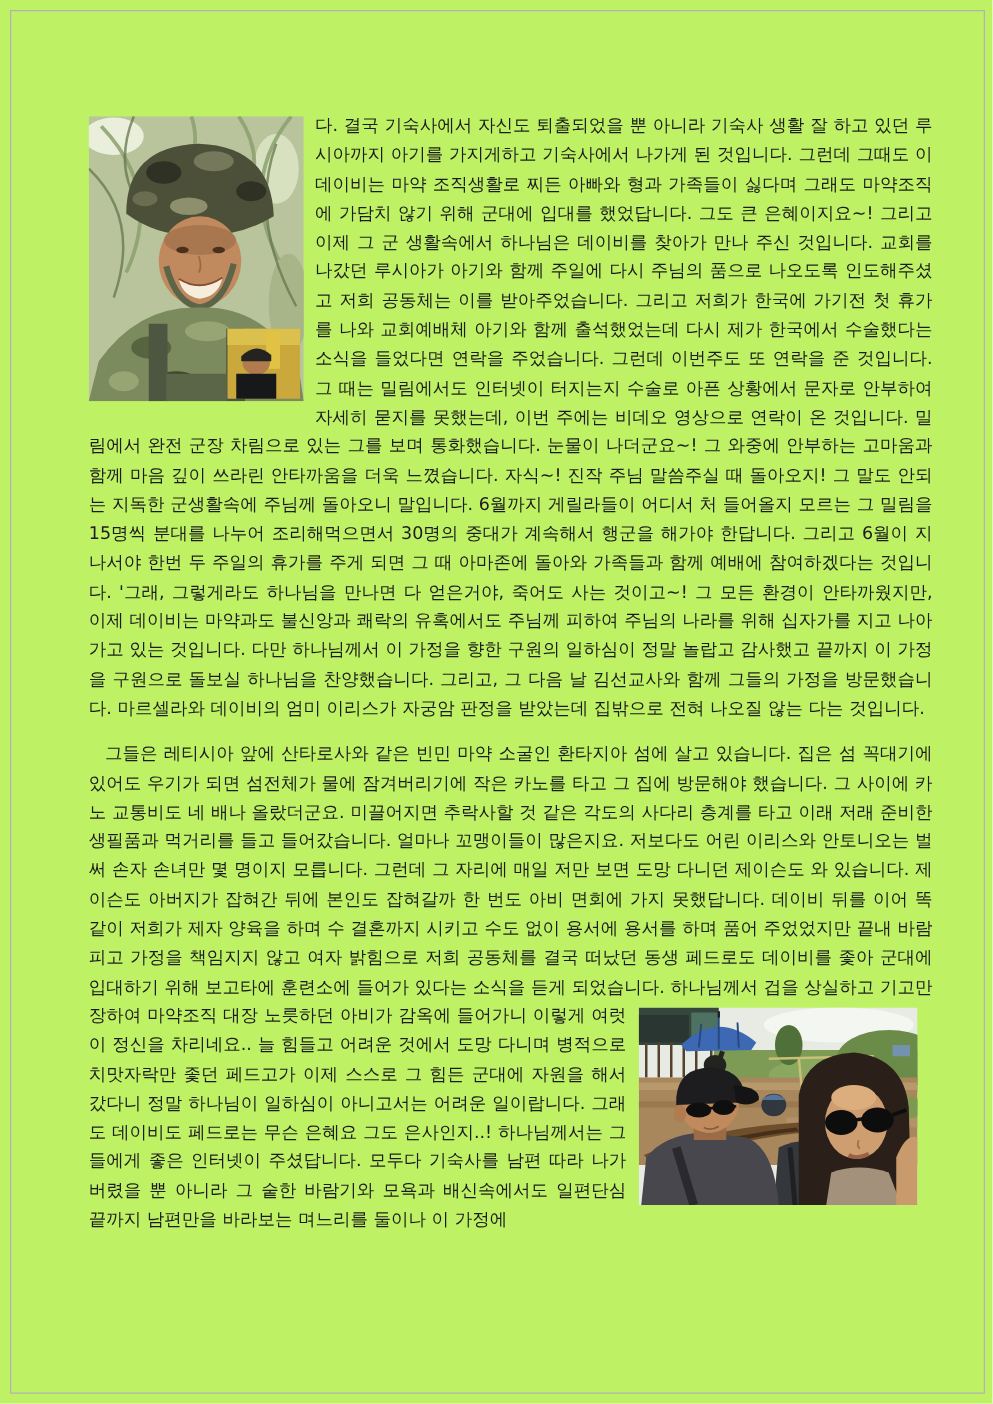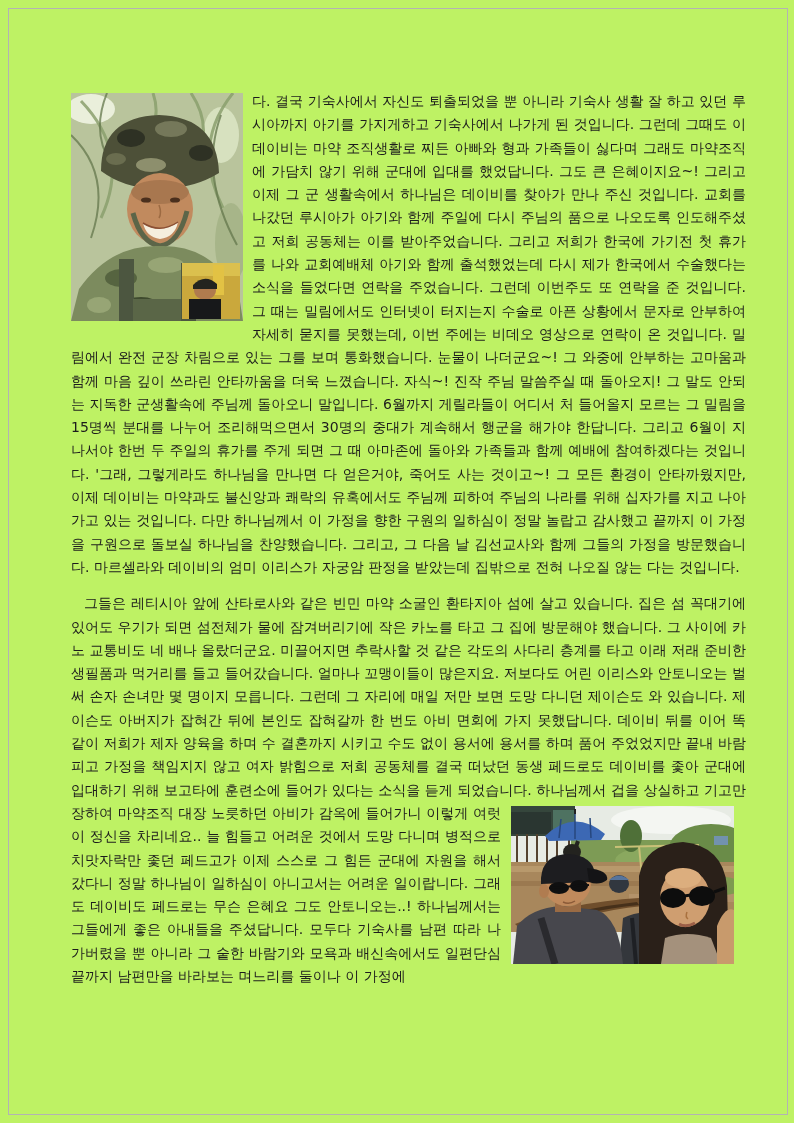--- a/index.html
+++ b/index.html
@@ -177,16 +177,16 @@
           <ellipse cx="172" cy="72" rx="18" ry="10" fill="#dcae7e"></ellipse>
           <ellipse cx="162" cy="92" rx="13" ry="10" fill="#0d0d0d"></ellipse>
           <ellipse cx="191" cy="90" rx="13" ry="10" fill="#0d0d0d"></ellipse>
           <path d="M173,90 L180,89" stroke="#0d0d0d" stroke-width="3"></path>
           <path d="M203,86 L214,82" stroke="#0d0d0d" stroke-width="3"></path>
           <path d="M176,106 q-2,5 1,7" stroke="#a9713f" stroke-width="1.5" fill="none"></path>
           <path d="M168,118 Q175,122 184,117" stroke="#9c5f47" stroke-width="3" fill="none"></path>
           <path d="M150,158 L154,132 Q176,124 200,132 L210,158 Z" fill="#a4917c"></path>
           <path d="M206,158 L206,120 Q214,100 223,104 L223,158 Z" fill="#c89a6c"></path>
         </svg>
-      </span><span class="txt">니 이렇게 여럿이 정신을 차리네요.. 늘 힘들고 어려운 것에서 도망 다니며 병적으로 치맛자락만 좇던 페드고가 이제 스스로 그 힘든 군대에 자원을 해서 갔다니 정말 하나님이 일하심이 아니고서는 어려운 일이랍니다. 그래도 데이비도 페드로는 무슨 은혜요 그도 안토니오는..! 하나님께서는 그들에게 좋은 아내들을 주셨답니다. 모두다 기숙사를 남편 따라 나가버렸을 뿐 아니라 그 숱한 바람기와 모욕과 배신속에서도 일편단심 끝까지 남편만을 바라보는 며느리를 둘이나 이 가정에</span></p>
+      </span><span class="txt">니 이렇게 여럿이 정신을 차리네요.. 늘 힘들고 어려운 것에서 도망 다니며 병적으로 치맛자락만 좇던 페드고가 이제 스스로 그 힘든 군대에 자원을 해서 갔다니 정말 하나님이 일하심이 아니고서는 어려운 일이랍니다. 그래도 데이비도 페드로는 무슨 은혜요 그도 은사인지..! 하나님께서는 그들에게 좋은 인터넷이 주셨답니다. 모두다 기숙사를 남편 따라 나가버렸을 뿐 아니라 그 숱한 바람기와 모욕과 배신속에서도 일편단심 끝까지 남편만을 바라보는 며느리를 둘이나 이 가정에</span></p>
 
   </div>
 </div>
 
 </body></html>

